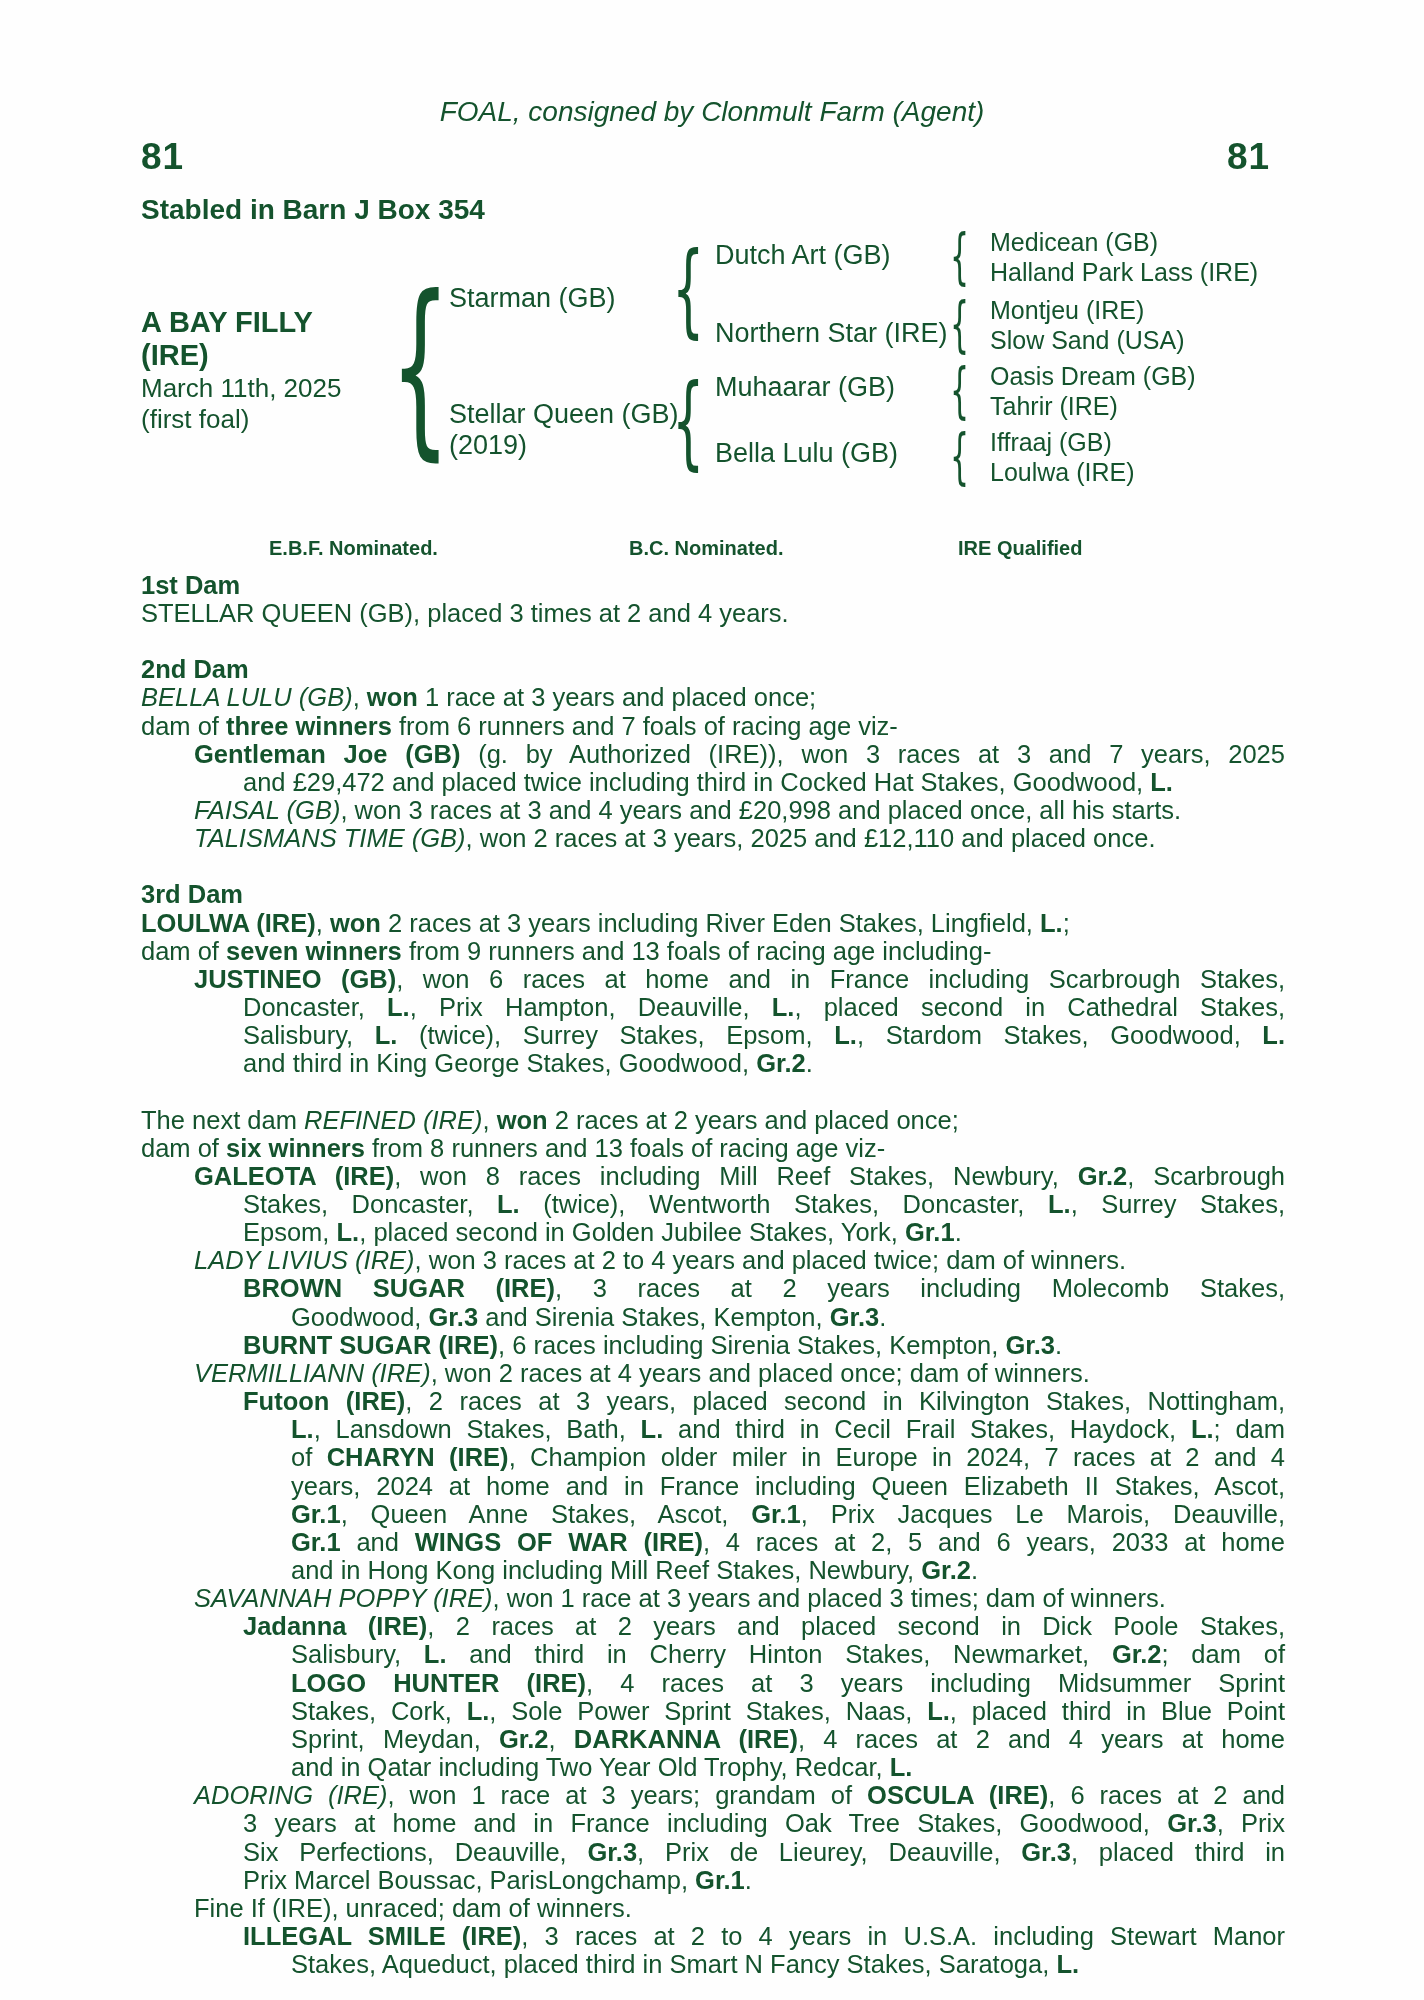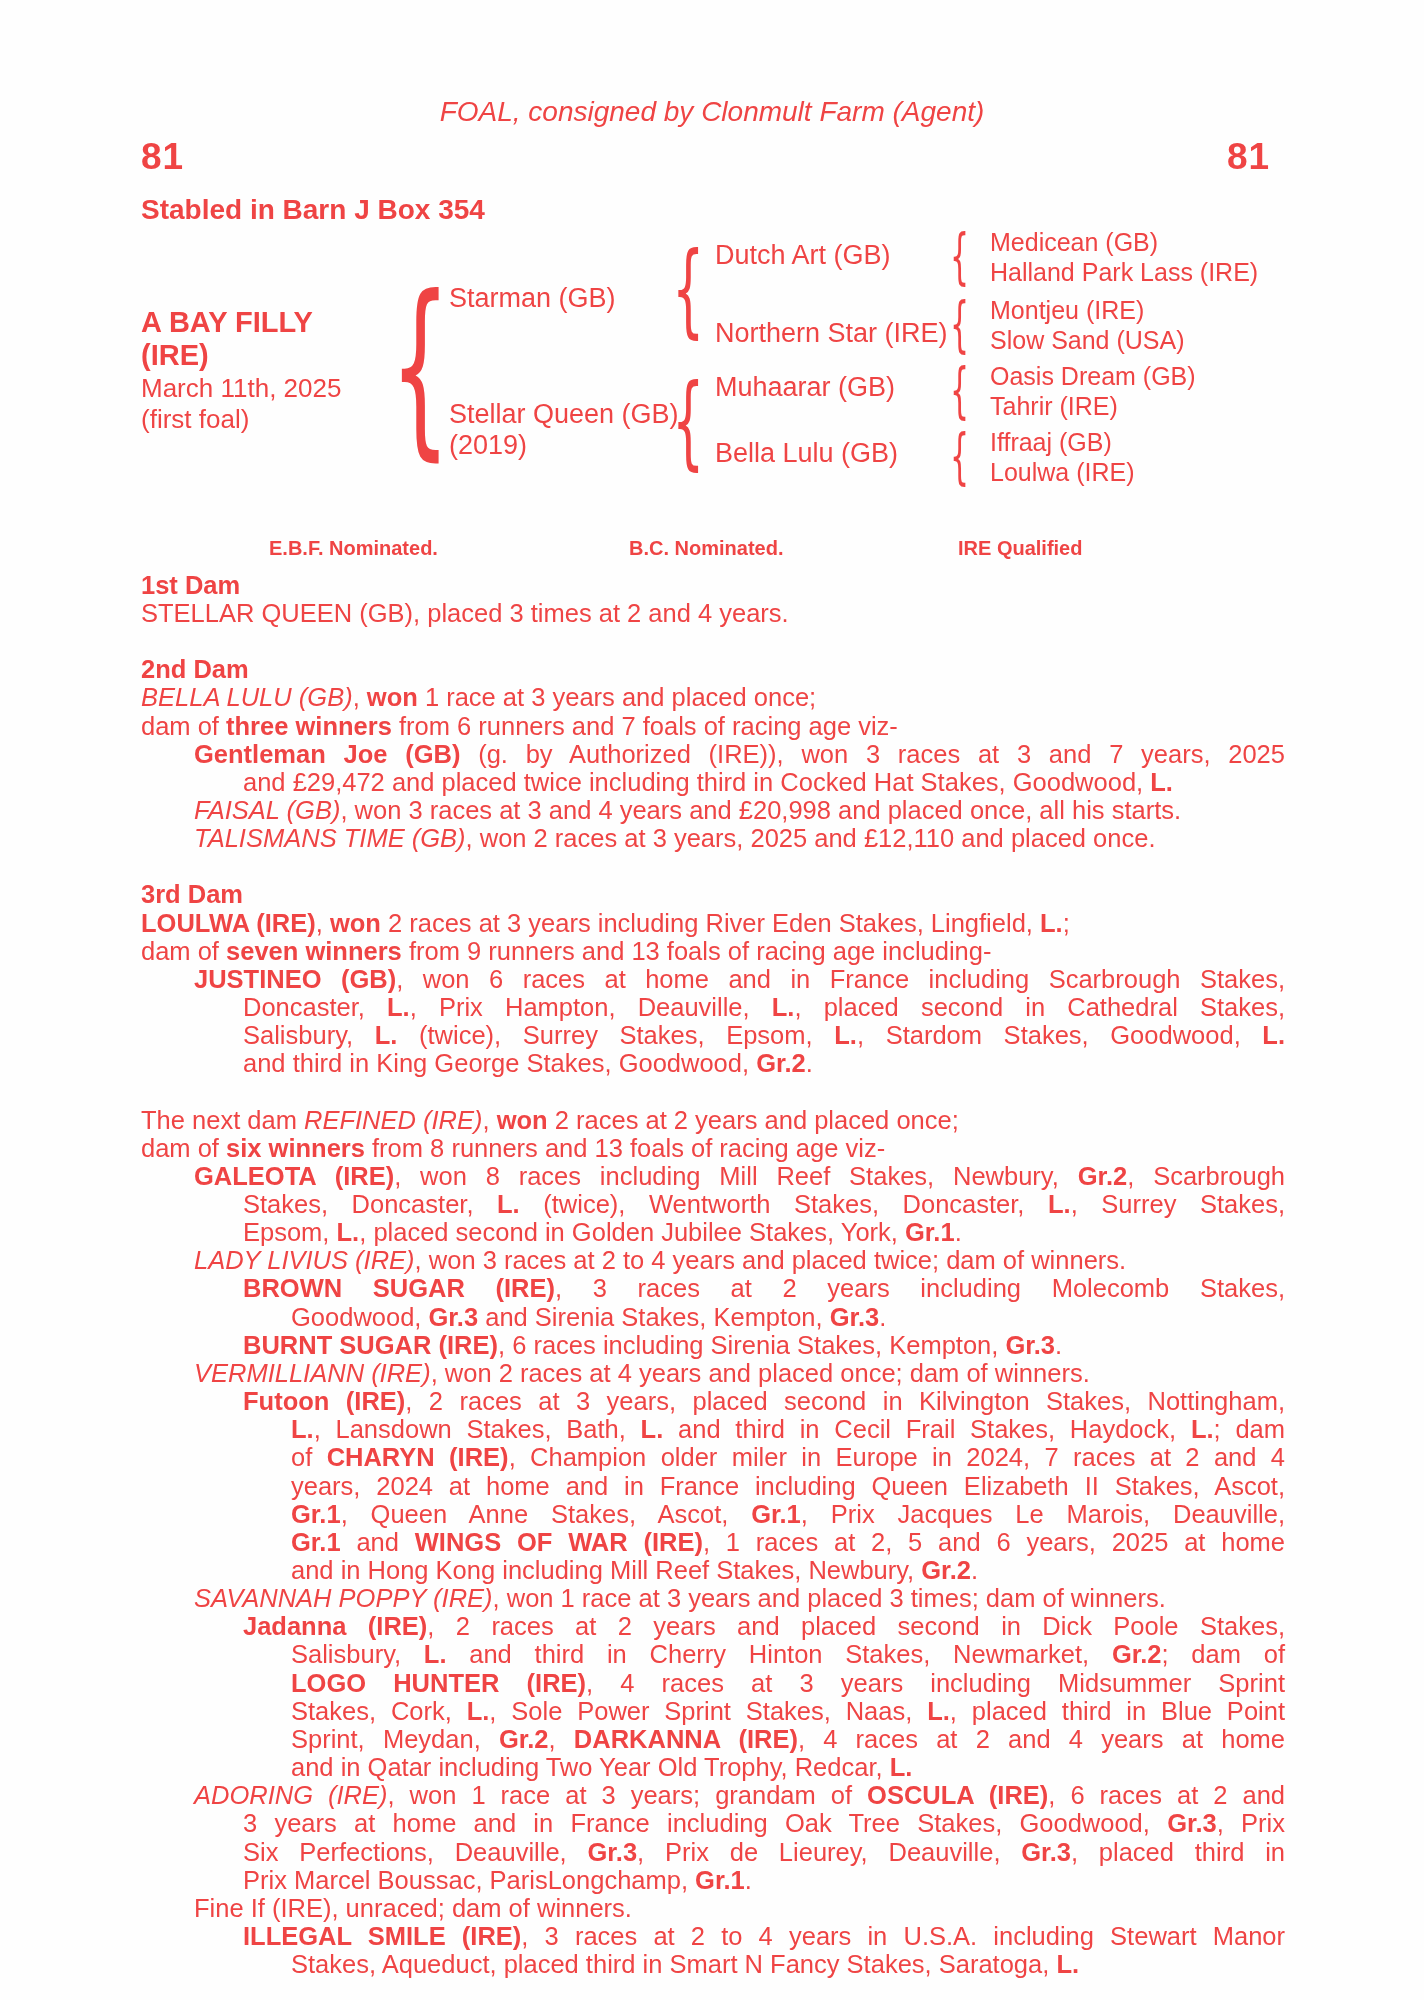--- a/index.html
+++ b/index.html
@@ -1,16 +1,16 @@
 <!DOCTYPE html>
 <html><head>
 <meta charset="utf-8">
 <style>
   html,body{margin:0;padding:0;background:#e8e8e8;}
-  .page{position:relative;width:1424px;height:2000px;background:#fefefe;color:#ef4444;
+  .page{position:relative;width:1424px;height:2000px;background:#fefefe;color:#14532d;
         font-family:"Liberation Sans","DejaVu Sans",sans-serif;overflow:hidden;}
   .abs{position:absolute;white-space:nowrap;}
   .b{font-weight:bold;}
   .i{font-style:italic;}
   .title{top:96px;left:0;width:100%;text-align:center;font-style:italic;font-size:28px;}
   .lot{font-weight:bold;font-size:37px;letter-spacing:1px;}
   .lot-left{top:136px;left:141px;}
   .lot-right{top:136px;left:1227px;}
   .stabled{top:194px;left:141px;font-weight:bold;font-size:28px;}
   
@@ -123,21 +123,21 @@
       <div class="line ind1"><span class="i">LADY LIVIUS (IRE)</span><span>, won 3 races at 2 to 4 years and placed twice; dam of winners.</span></div>
       <div class="line ind2 just"><span class="b">BROWN SUGAR (IRE)</span><span>, 3 races at 2 years including Molecomb Stakes,</span></div>
       <div class="line ind3"><span>Goodwood, </span><span class="b">Gr.3</span><span> and Sirenia Stakes, Kempton, </span><span class="b">Gr.3</span><span>.</span></div>
       <div class="line ind2"><span class="b">BURNT SUGAR (IRE)</span><span>, 6 races including Sirenia Stakes, Kempton, </span><span class="b">Gr.3</span><span>.</span></div>
       <div class="line ind1"><span class="i">VERMILLIANN (IRE)</span><span>, won 2 races at 4 years and placed once; dam of winners.</span></div>
       <div class="line ind2 just"><span class="b">Futoon (IRE)</span><span>, 2 races at 3 years, placed second in Kilvington Stakes, Nottingham,</span></div>
       <div class="line ind3 just"><span class="b">L.</span><span>, Lansdown Stakes, Bath, </span><span class="b">L.</span><span> and third in Cecil Frail Stakes, Haydock, </span><span class="b">L.</span><span>; dam</span></div>
       <div class="line ind3 just"><span>of </span><span class="b">CHARYN (IRE)</span><span>, Champion older miler in Europe in 2024, 7 races at 2 and 4</span></div>
       <div class="line ind3 just"><span>years, 2024 at home and in France including Queen Elizabeth II Stakes, Ascot,</span></div>
       <div class="line ind3 just"><span class="b">Gr.1</span><span>, Queen Anne Stakes, Ascot, </span><span class="b">Gr.1</span><span>, Prix Jacques Le Marois, Deauville,</span></div>
-      <div class="line ind3 just"><span class="b">Gr.1</span><span> and </span><span class="b">WINGS OF WAR (IRE)</span><span>, 1 races at 2, 5 and 6 years, 2025 at home</span></div>
+      <div class="line ind3 just"><span class="b">Gr.1</span><span> and </span><span class="b">WINGS OF WAR (IRE)</span><span>, 4 races at 2, 5 and 6 years, 2033 at home</span></div>
       <div class="line ind3"><span>and in Hong Kong including Mill Reef Stakes, Newbury, </span><span class="b">Gr.2</span><span>.</span></div>
       <div class="line ind1"><span class="i">SAVANNAH POPPY (IRE)</span><span>, won 1 race at 3 years and placed 3 times; dam of winners.</span></div>
       <div class="line ind2 just"><span class="b">Jadanna (IRE)</span><span>, 2 races at 2 years and placed second in Dick Poole Stakes,</span></div>
       <div class="line ind3 just"><span>Salisbury, </span><span class="b">L.</span><span> and third in Cherry Hinton Stakes, Newmarket, </span><span class="b">Gr.2</span><span>; dam of</span></div>
       <div class="line ind3 just"><span class="b">LOGO HUNTER (IRE)</span><span>, 4 races at 3 years including Midsummer Sprint</span></div>
       <div class="line ind3 just"><span>Stakes, Cork, </span><span class="b">L.</span><span>, Sole Power Sprint Stakes, Naas, </span><span class="b">L.</span><span>, placed third in Blue Point</span></div>
       <div class="line ind3 just"><span>Sprint, Meydan, </span><span class="b">Gr.2</span><span>, </span><span class="b">DARKANNA (IRE)</span><span>, 4 races at 2 and 4 years at home</span></div>
       <div class="line ind3"><span>and in Qatar including Two Year Old Trophy, Redcar, </span><span class="b">L.</span></div>
       <div class="line ind1 just"><span class="i">ADORING (IRE)</span><span>, won 1 race at 3 years; grandam of </span><span class="b">OSCULA (IRE)</span><span>, 6 races at 2 and</span></div>
       <div class="line ind2 just"><span>3 years at home and in France including Oak Tree Stakes, Goodwood, </span><span class="b">Gr.3</span><span>, Prix</span></div>

